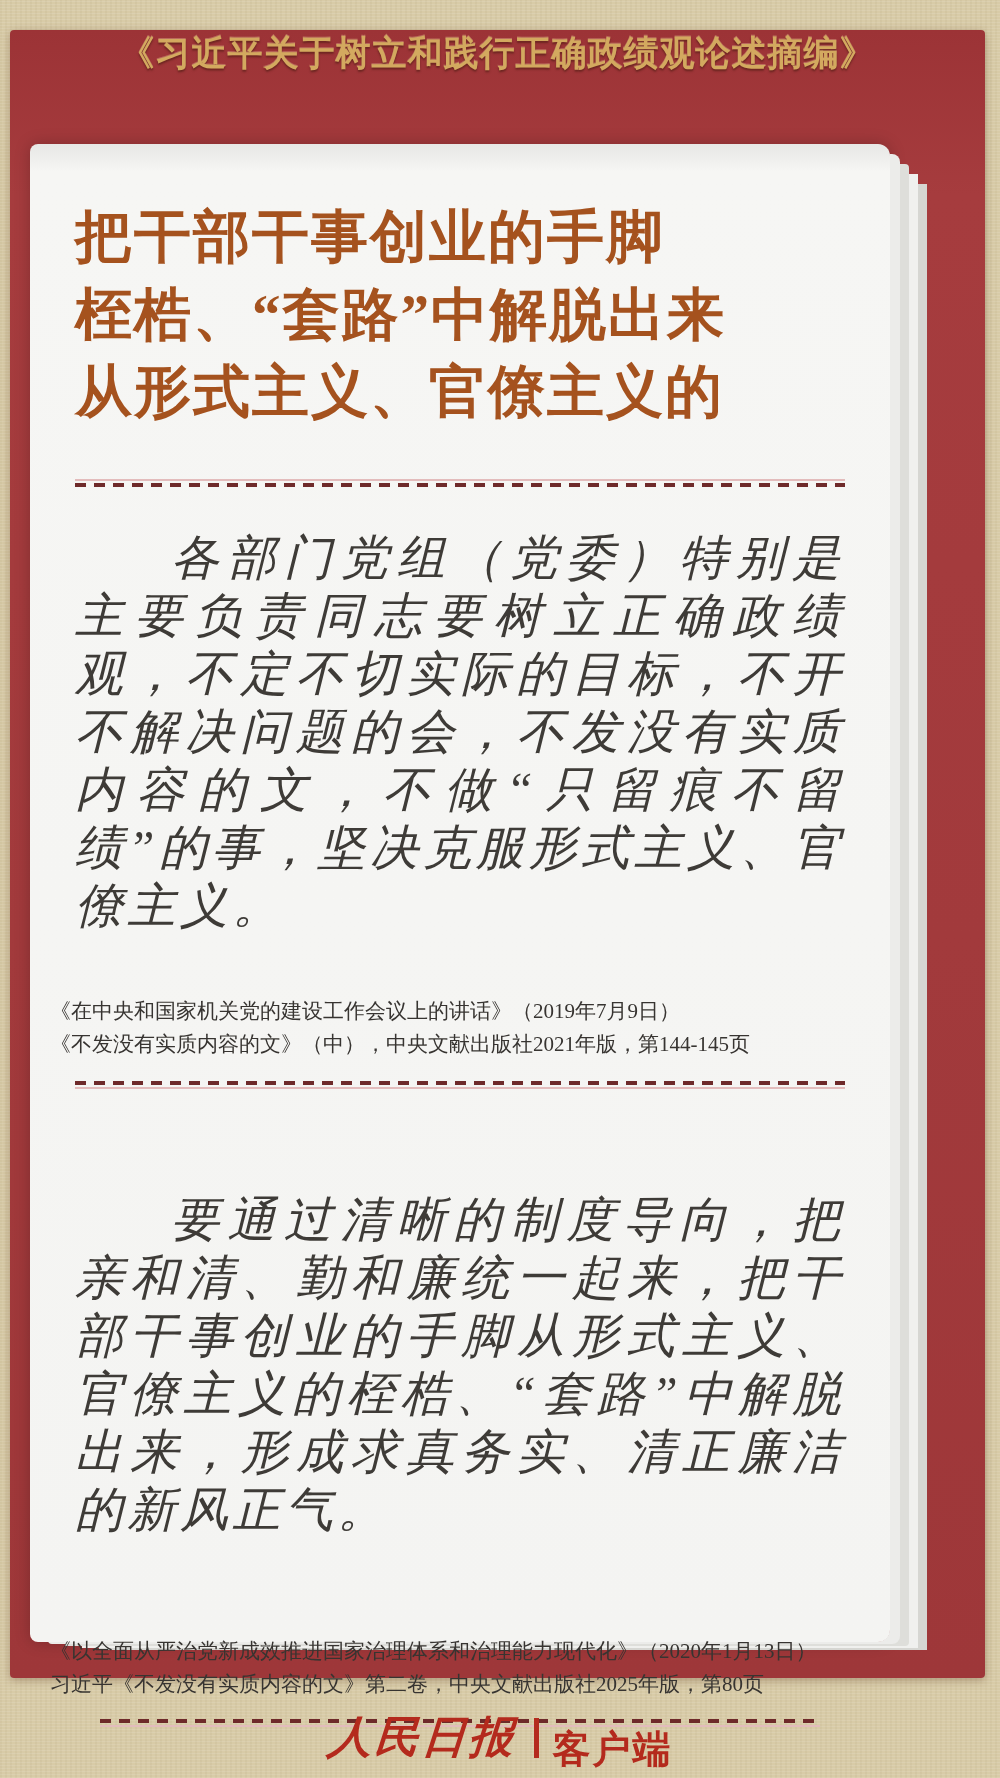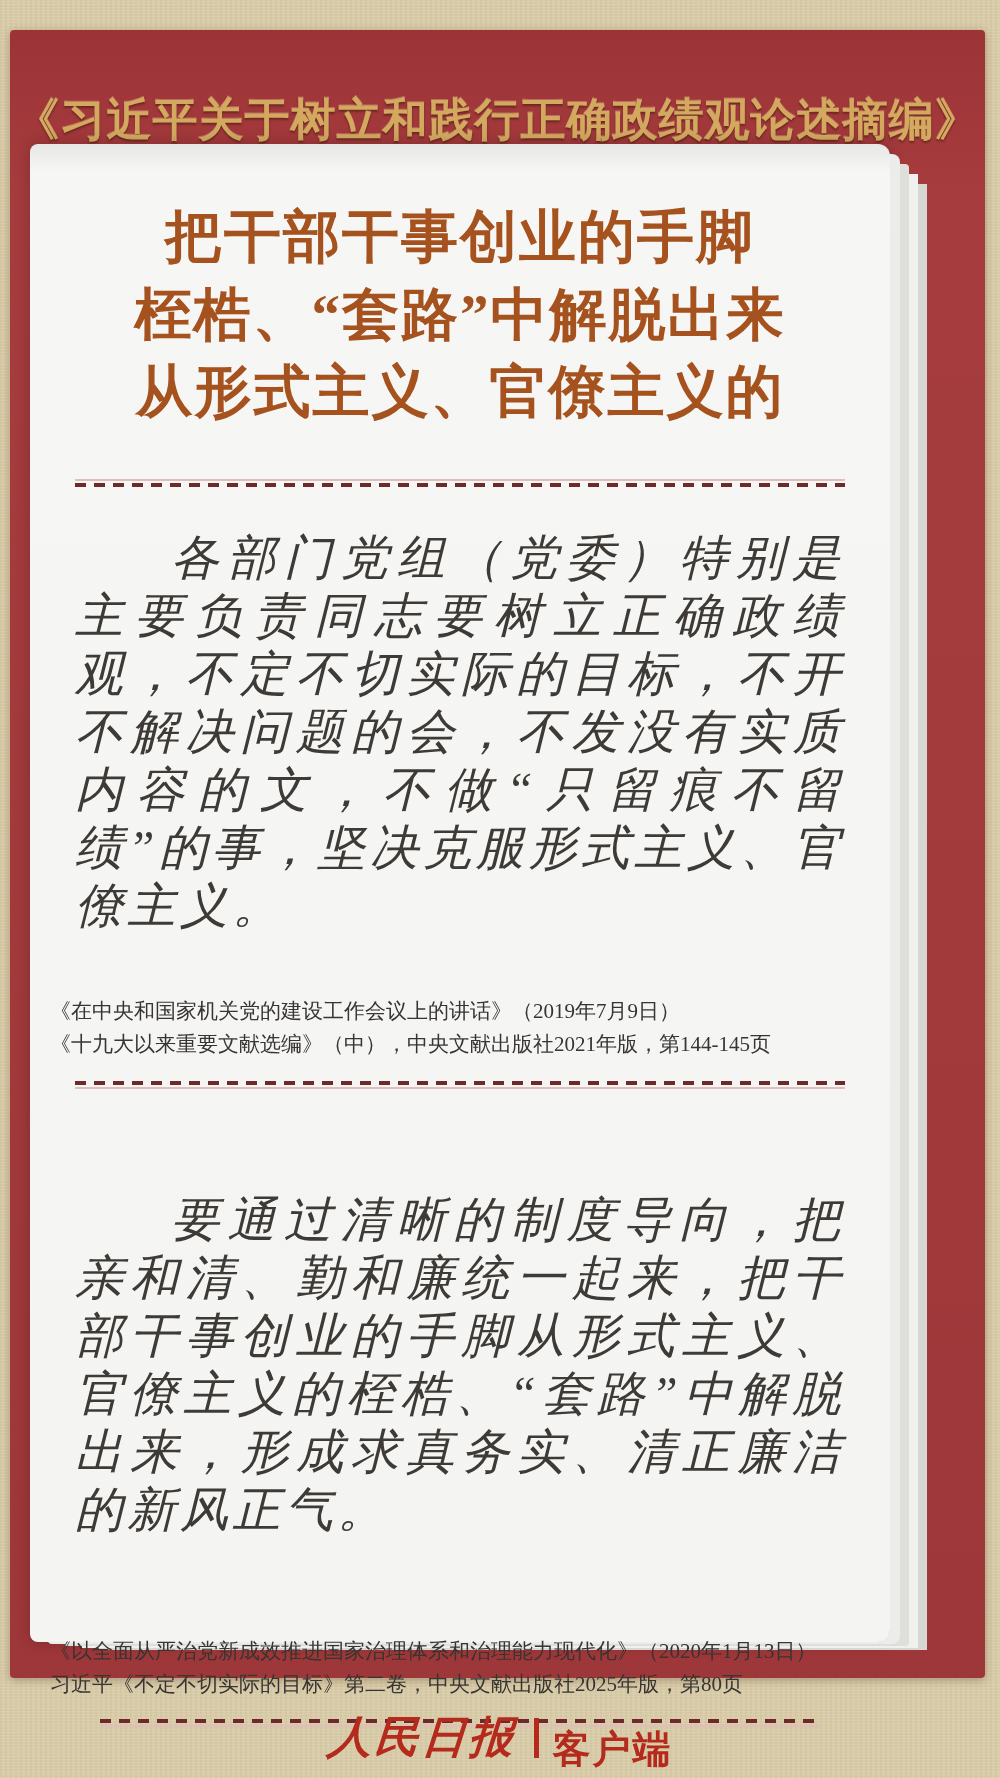--- a/index.html
+++ b/index.html
@@ -10,38 +10,38 @@
       repeating-linear-gradient(0deg, rgba(255,255,255,.10) 0 1px, rgba(0,0,0,0) 1px 3px),
       repeating-linear-gradient(90deg, rgba(120,100,60,.05) 0 2px, rgba(0,0,0,0) 2px 5px);
     font-family:"Liberation Serif","DejaVu Serif",serif;
   }
   .card {
     position:absolute; left:10px; top:30px; width:975px; height:1648px;
     background:linear-gradient(180deg,#9c3336 0%,#a63c3e 10%,#a23a3c 55%,#9e3739 100%);
     border-radius:4px; box-shadow:0 2px 8px rgba(80,40,20,.35);
   }
   .book-title {
-    margin-top:60px; text-align:center;
-    font-size:45px; font-weight:bold; color:#d3a95f; letter-spacing:1px;
+    text-align:center;
+    font-size:35px; font-weight:bold; color:#d3a95f; letter-spacing:1px;
     text-shadow:0 2px 2px rgba(70,25,15,.55), 0 -1px 0 rgba(255,235,180,.30);
   }
   .page {
     position:absolute; left:20px; top:114px; width:860px; height:1498px;
     background:linear-gradient(180deg,#e7e7e5 0,#f6f6f4 28px,#f4f4f2 100%);
     border-radius:8px 12px 12px 8px;
     box-shadow:
       14px 6px 0 -4px #ececea,
       27px 12px 0 -8px #dededa,
       40px 18px 0 -12px #f0f0ee,
       53px 24px 0 -16px #d6d6d2,
       0 0 16px rgba(0,0,0,.22);
     padding:0 45px; box-sizing:border-box;
   }
   .main-title {
-    margin:54px 0 0; text-align:center; font-weight:bold;
+    margin:54px 0 0; font-weight:bold;
     font-size:57px; line-height:1.36; color:#a5521e; letter-spacing:2px;
   }
   .main-title span { display:block; }
   .divider { margin:48px 0 0; }
   .divider .dash { height:4px; background:repeating-linear-gradient(90deg,#6e2a2a 0 11px, rgba(0,0,0,0) 11px 19px); }
   .divider .solid { height:2px; background:#e3bcbc; margin:2px 0; }
   .quote {
     margin:42px 0 0; font-size:48px; line-height:58px; color:#3e3b37;
     text-align:justify; text-indent:2em; letter-spacing:4.5px;font-style:italic;
   }
@@ -79,33 +79,33 @@
 
     <div class="divider">
       <div class="solid"></div>
       <div class="dash"></div>
     </div>
 
     <p class="quote">各部门党组（党委）特别是主要负责同志要树立正确政绩观，不定不切实际的目标，不开不解决问题的会，不发没有实质内容的文，不做“只留痕不留绩”的事，坚决克服形式主义、官僚主义。</p>
 
     <div class="citation">
       <div>《在中央和国家机关党的建设工作会议上的讲话》（2019年7月9日）</div>
-      <div>《十九大以来重要文献选编》（中），中央文献出版社2021年版，第144-145页</div>
+      <div>《不发没有实质内容的文》（中），中央文献出版社2021年版，第144-145页</div>
     </div>
 
     <div class="divider after-cite">
       <div class="dash"></div>
       <div class="solid"></div>
     </div>
 
     <p class="quote second">要通过清晰的制度导向，把亲和清、勤和廉统一起来，把干部干事创业的手脚从形式主义、官僚主义的桎梏、“套路”中解脱出来，形成求真务实、清正廉洁的新风正气。</p>
 
     <div class="citation second">
       <div>《以全面从严治党新成效推进国家治理体系和治理能力现代化》（2020年1月13日）</div>
-      <div>习近平《不定不切实际的目标》第二卷，中央文献出版社2025年版，第80页</div>
+      <div>习近平《不发没有实质内容的文》第二卷，中央文献出版社2025年版，第80页</div>
     </div>
 
     <div class="divider last">
       <div class="dash"></div>
       <div class="solid"></div>
     </div>
 
   </div>
 </div>
 

